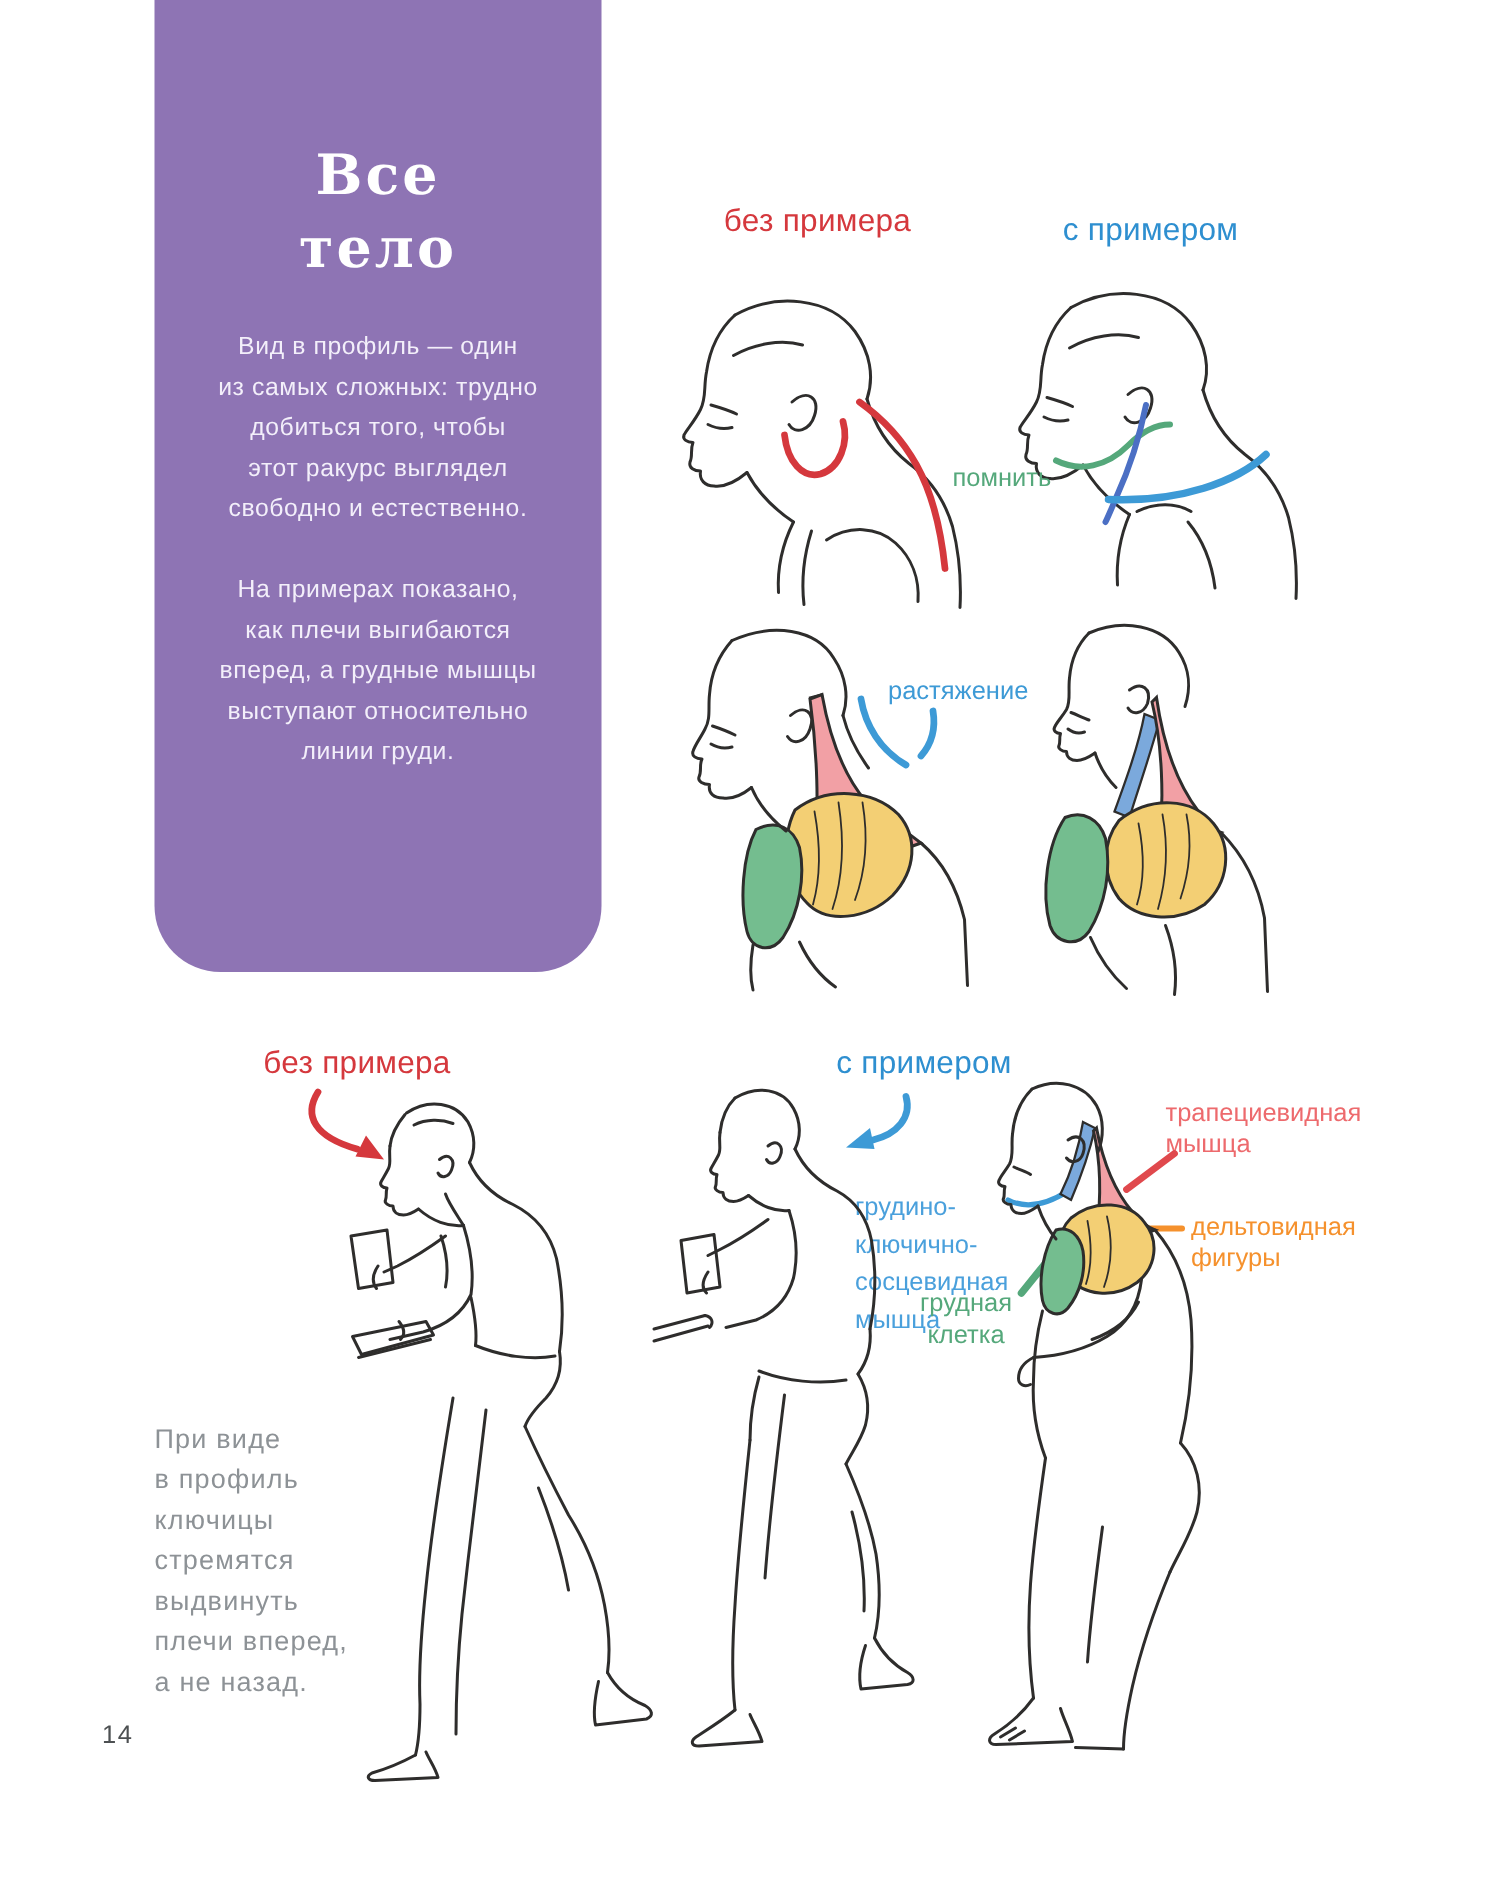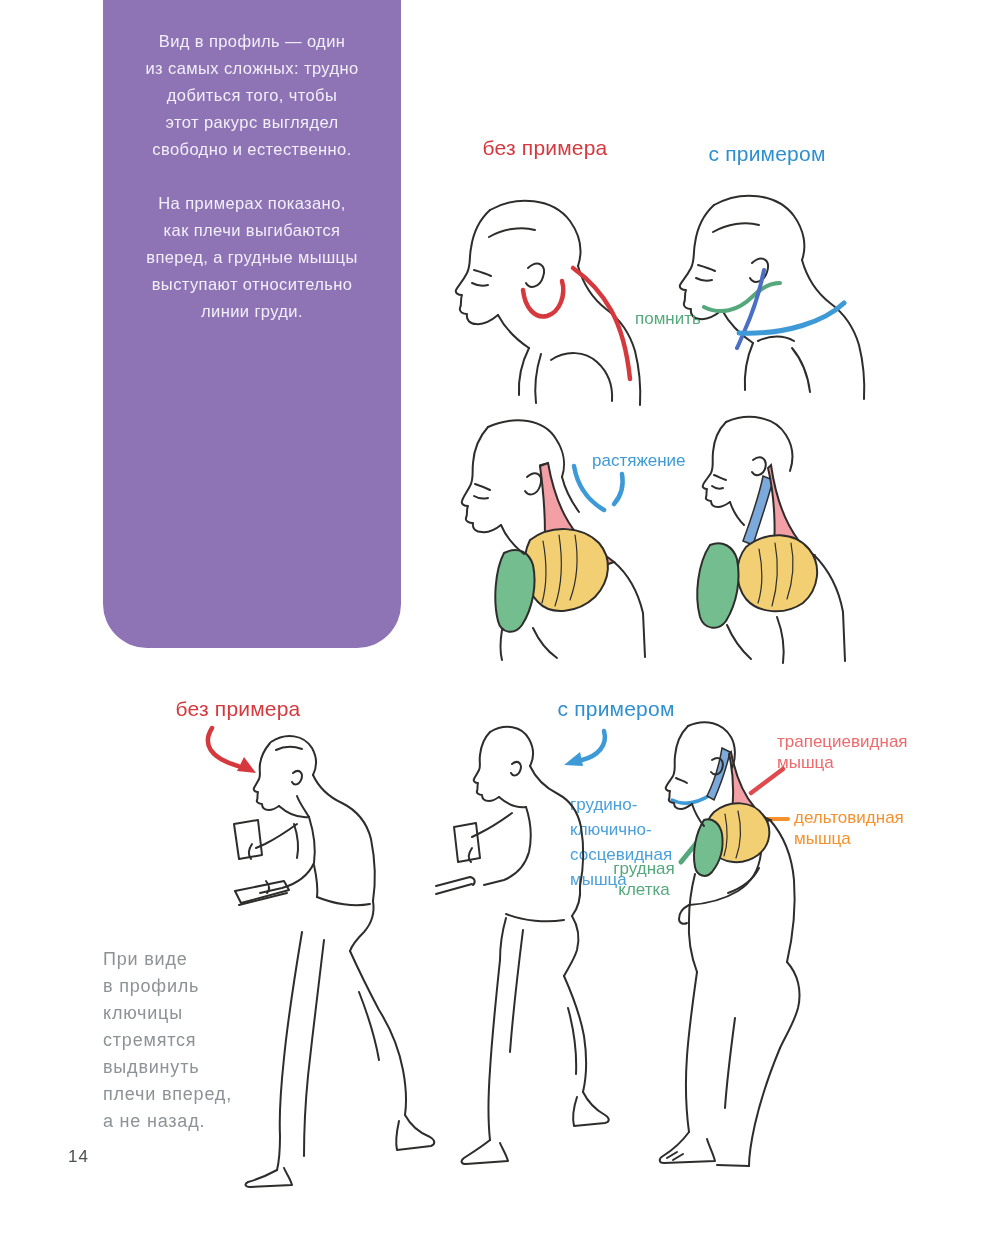--- a/index.html
+++ b/index.html
@@ -35,20 +35,22 @@
   svg{display:block;overflow:visible;}
   .sk{fill:none;stroke:#2e2d2c;stroke-width:2;stroke-linecap:round;stroke-linejoin:round;}
   .sk-thin{fill:none;stroke:#2e2d2c;stroke-width:1.2;stroke-linecap:round;}
 </style>
 </head>
 <body>
 
 <div class="page">
 
   <div class="abs panel">
+    <div class="panel-title preline">Все
+тело</div>
     <div class="panel-body">
       <p class="preline">Вид в профиль — один
 из самых сложных: трудно
 добиться того, чтобы
 этот ракурс выглядел
 свободно и естественно.</p>
       <p class="preline">На примерах показано,
 как плечи выгибаются
 вперед, а грудные мышцы
 выступают относительно
@@ -179,21 +181,21 @@
     </svg>
   </div>
 
   <div class="abs ann ann-blue preline" style="left:570px;top:792px;width:114px;line-height:25px;">грудино-
 ключично-
 сосцевидная
 мышца</div>
   <div class="abs ann ann-salmon preline" style="left:777px;top:731px;line-height:21px;">трапециевидная
 мышца</div>
   <div class="abs ann ann-orange preline" style="left:794px;top:807px;line-height:21px;">дельтовидная
-мышца</div>
+фигуры</div>
   <div class="abs ann ann-green preline" style="left:606px;top:858px;width:76px;text-align:center;line-height:21px;">грудная
 клетка</div>
 
   <div class="abs" style="left:668px;top:788px;">
     <svg width="48" height="22" viewBox="0 0 48 22">
       <path d="M4 12 C16 18 30 15 44 6" fill="none" stroke="#3d9ad6" stroke-width="3.5" stroke-linecap="round"></path>
     </svg>
   </div>
   <div class="abs" style="left:744px;top:764px;">
     <svg width="44" height="34" viewBox="0 0 44 34">

